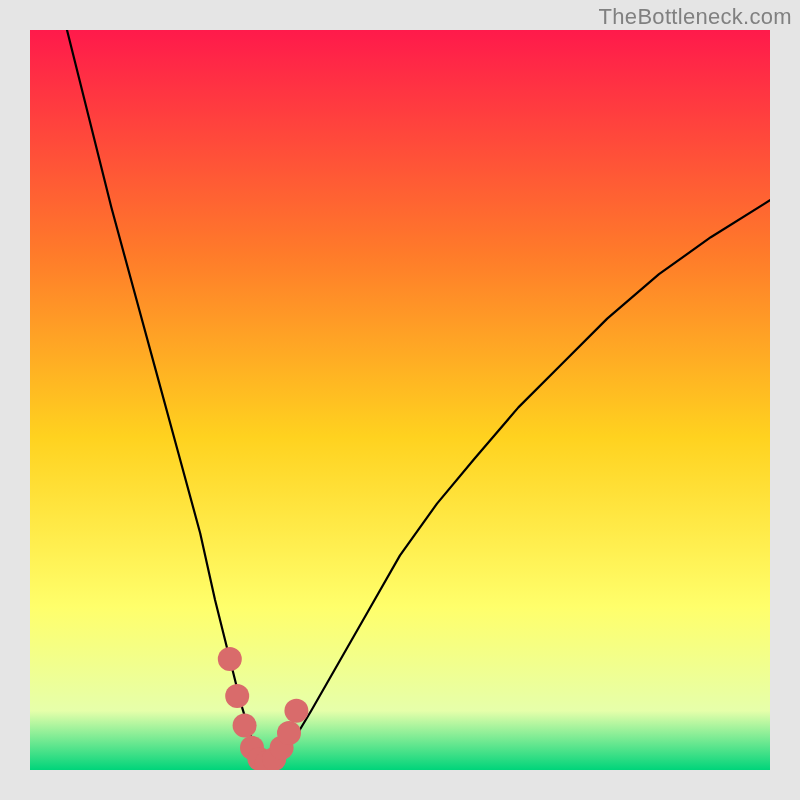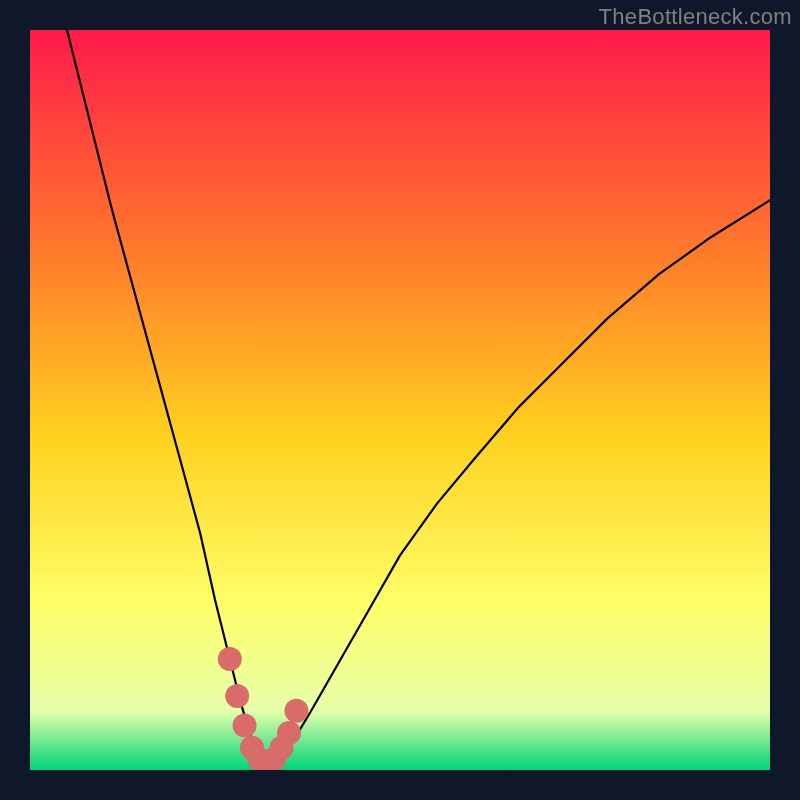--- a/index.html
+++ b/index.html
@@ -6,21 +6,21 @@
     margin: 0;
     padding: 0;
     width: 800px;
     height: 800px;
     background: #000;
     overflow: hidden;
   }
   .outer {
     width: 800px;
     height: 800px;
-    background: #0f172a;
+    background: #e5e5e5;
     position: relative;
   }
   .plot {
     position: absolute;
     left: 30px;
     top: 30px;
     width: 740px;
     height: 740px;
   }
   .watermark {

